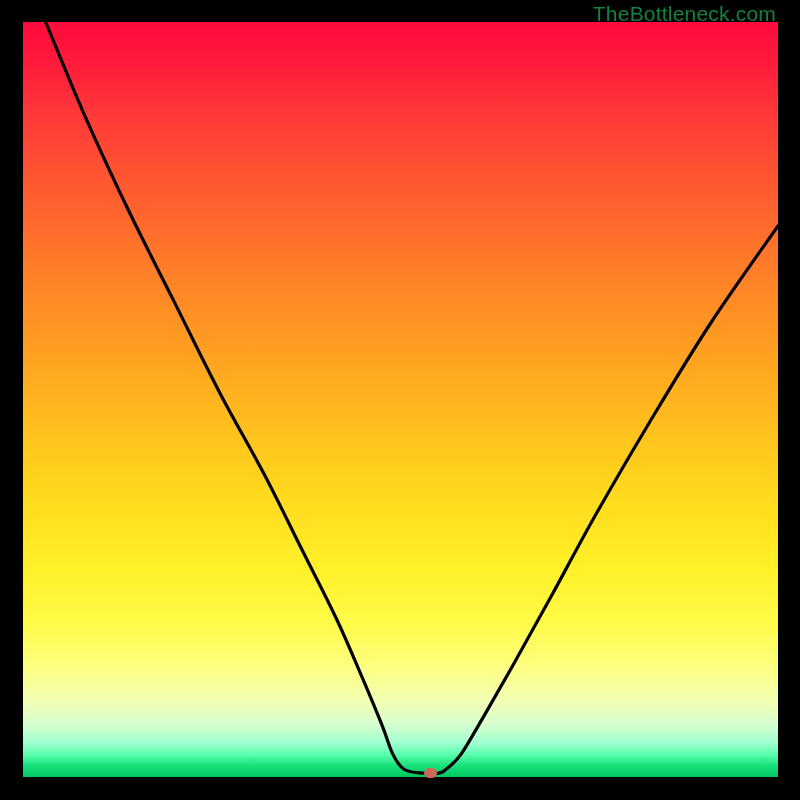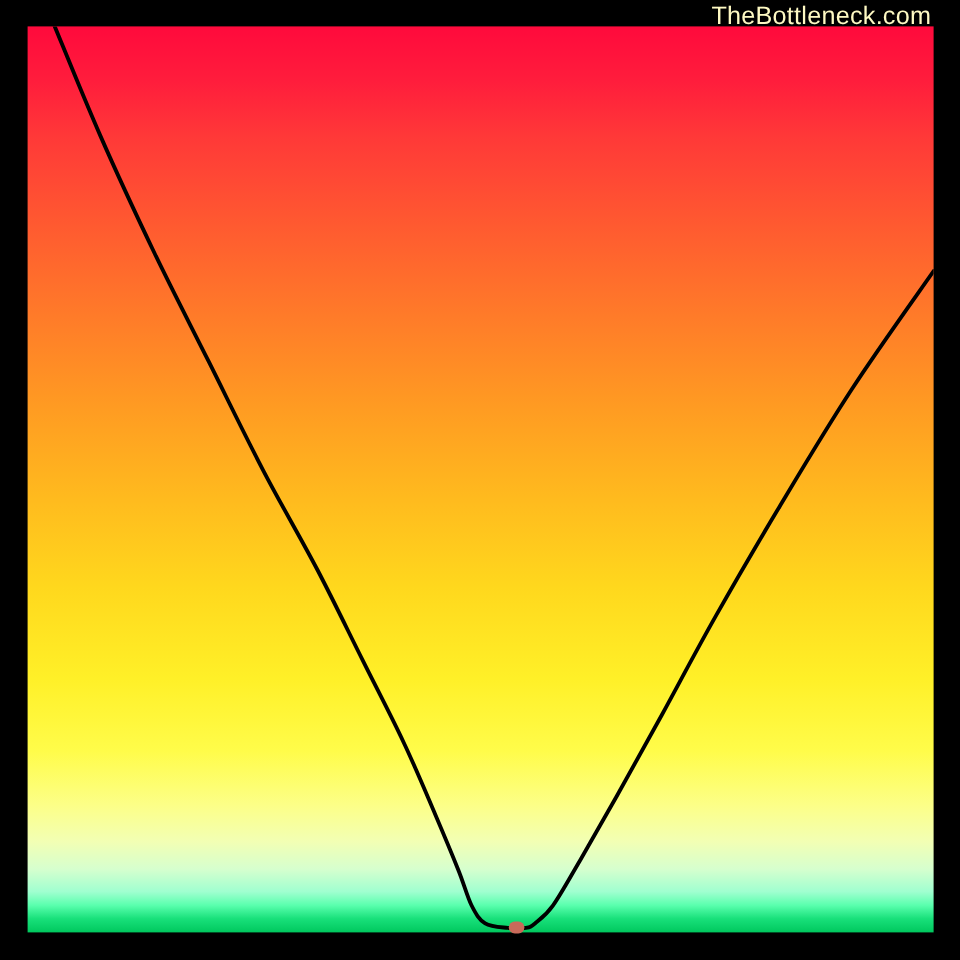--- a/index.html
+++ b/index.html
@@ -44,21 +44,21 @@
       #a0ffd0 95.5%,
       #5affae 97%,
       #18e07a 98.5%,
       #00c85e 100%
     );
   }
   .watermark {
     position: absolute;
     top: 2px;
     right: 24px;
-    color: #fef9c3;
+    color: #15803d;
     font-size: 21px;
     font-weight: 400;
     letter-spacing: 0.2px;
   }
   svg.curve {
     position: absolute;
     left: 0;
     top: 0;
     width: 755px;
     height: 755px;

